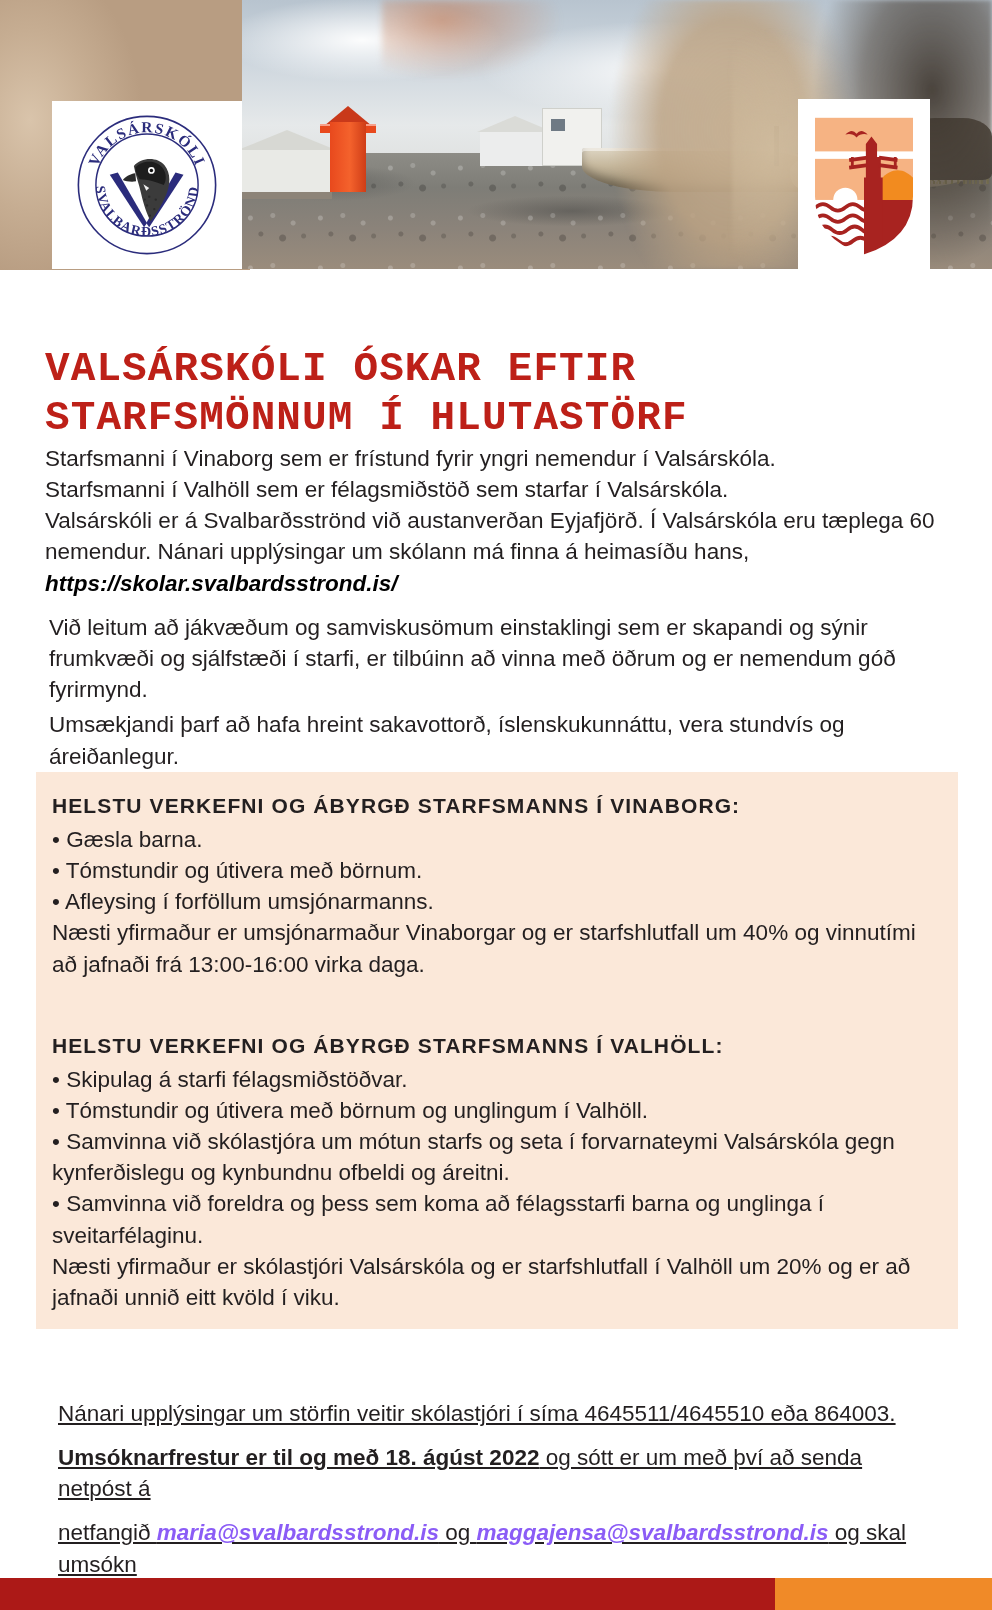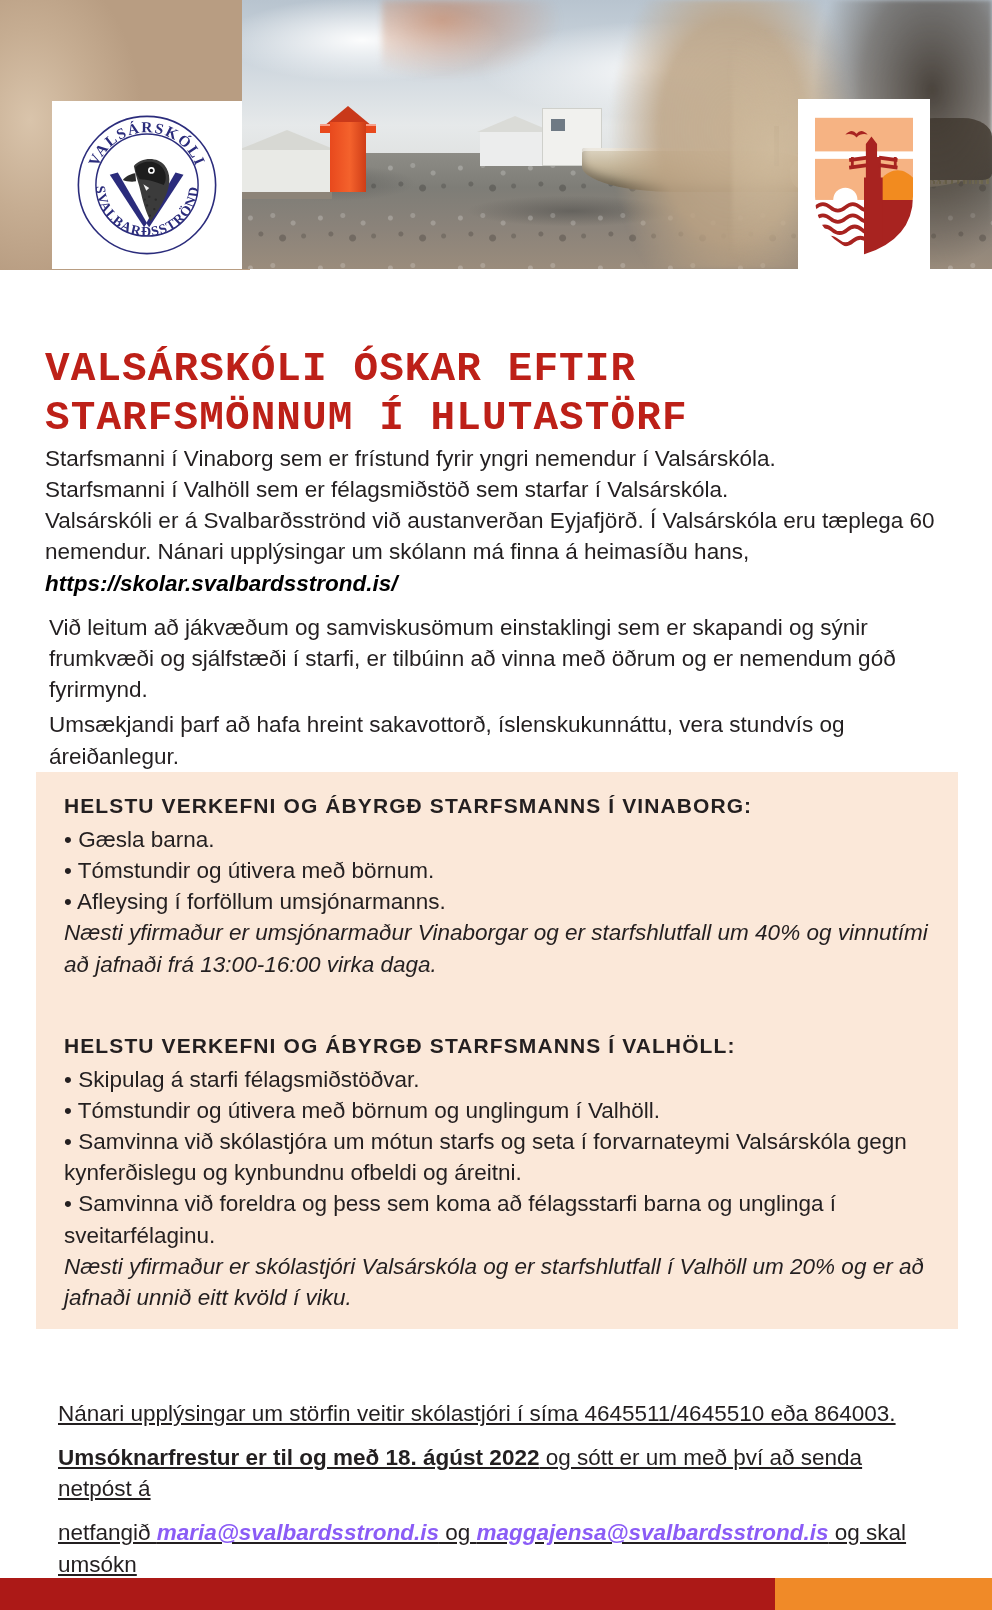--- a/index.html
+++ b/index.html
@@ -230,21 +230,21 @@
   .requirements p { margin: 4px; }
 
   
   .panel {
     position: absolute;
     left: 36px; top: 772px;
     width: 922px; height: 557px;
     background: #fbe8d9;
   }
   .panel-inner {
-    padding: 22px 22px 0 28px;
+    padding: 22px 22px 0 16px;
   }
   .task-group { margin: 0 0 0 0; }
   .task-group + .task-group { margin-top: 54px; }
   .task-heading {
     font-family: "Liberation Sans Narrow", "Liberation Sans", sans-serif;
     font-size: 21px;
     font-weight: bold;
     letter-spacing: 1.1px;
     text-transform: uppercase;
     color: #231f20;
@@ -257,21 +257,20 @@
     line-height: 1.385;
   }
   .task-list li { margin: 0; }
   .task-list li::before {
     content: "• ";
   }
   .task-note {
     margin: 0;
     font-size: 22.5px;
     line-height: 1.385;
-    font-style: italic;
   }
 
   
   .contact {
     position: absolute;
     left: 45px; top: 1385px;
     width: 905px;
     font-size: 22.5px;
     line-height: 1.385;
     color: #231f20;

